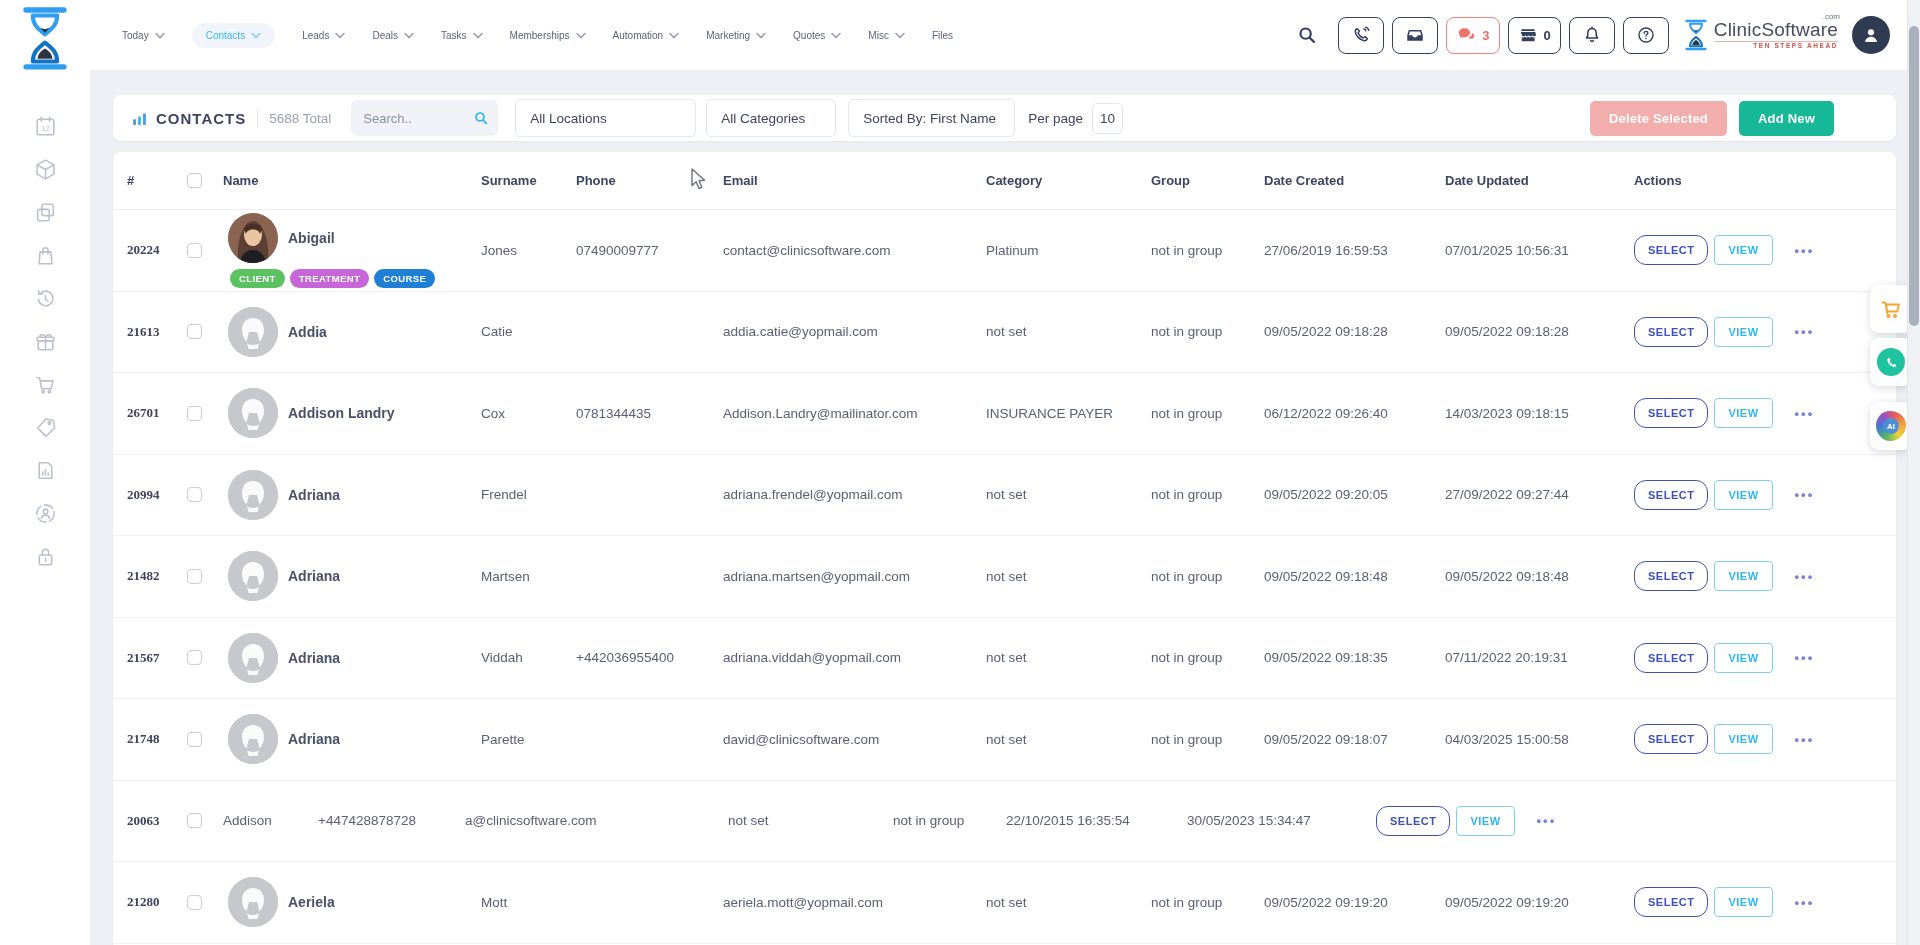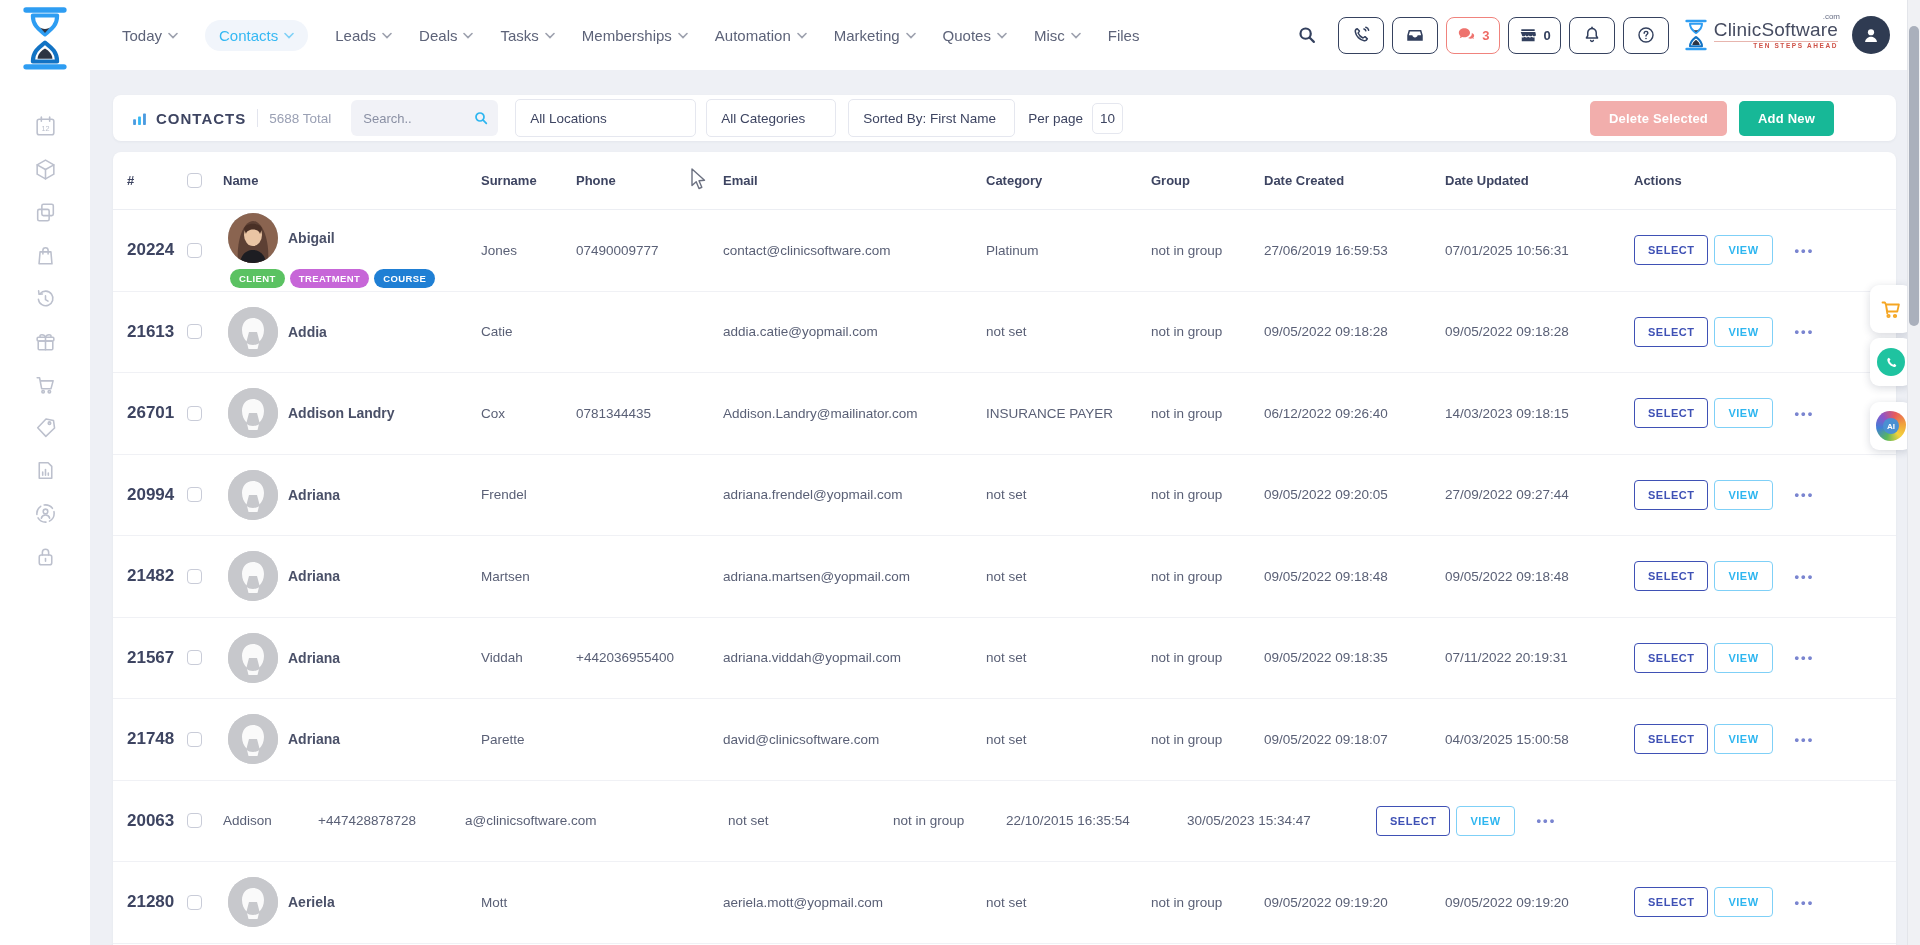--- a/index.html
+++ b/index.html
@@ -9,21 +9,21 @@
   
   .sidebar{position:absolute;left:0;top:0;width:90px;height:945px;background:#fff;z-index:5;}
   .side-logo{position:absolute;left:22px;top:6px;width:46px;height:54px;cursor:pointer;}
   .side-icons{position:absolute;left:0;top:114px;width:90px;display:flex;flex-direction:column;align-items:center;gap:18px;}
   .side-icon{width:25px;height:25px;color:#bcc0cd;cursor:pointer;}
   .side-icon svg{width:100%;height:100%;}
 
   
   .topbar{position:absolute;left:90px;top:0;width:1830px;height:70px;background:#fff;display:flex;align-items:center;padding-left:32px;z-index:4;}
   .nav{display:flex;align-items:center;gap:27px;}
-  .nav-item{display:flex;align-items:center;gap:6px;font-size:15px;color:#5d6379;font-weight:500;cursor:pointer;white-space:nowrap;}
+  .nav-item{display:flex;align-items:center;gap:6px;font-size:10px;color:#5d6379;font-weight:500;cursor:pointer;white-space:nowrap;}
   .nav-item .chev{width:10px;height:7px;opacity:.6;}
   .nav-item.active{color:#35b8f3;background:#f1f5fb;border-radius:17px;padding:7px 14px;}
   .top-actions{margin-left:auto;display:flex;align-items:center;padding-right:30px;}
   .search-top{width:22px;height:22px;color:#33405e;margin-right:12px;cursor:pointer;}
   .icon-btn{height:37px;min-width:46px;border:1.6px solid #36425f;border-radius:8px;display:flex;align-items:center;justify-content:center;gap:6px;margin-left:8px;cursor:pointer;background:#fff;padding:0 9px;}
   .icon-btn svg{width:20px;height:20px;}
   .icon-btn.alert{border-color:#f0837d;}
   .badge-num{font-size:13px;font-weight:700;}
   .icon-btn.alert .badge-num{color:#ee6a64;}
   .icon-btn .navy{color:#33405e;}
@@ -66,30 +66,30 @@
   .c-name{width:258px;flex:none;}
   .c-sur{width:95px;flex:none;}
   .c-ph{width:147px;flex:none;}
   .c-em{width:263px;flex:none;}
   .c-cat{width:165px;flex:none;}
   .c-grp{width:113px;flex:none;}
   .c-cre{width:181px;flex:none;}
   .c-upd{width:181px;flex:none;}
   .c-act{flex:1;padding-left:8px;display:flex;align-items:center;}
   .td{font-size:13.5px;color:#5a6076;}
-  .td.id{font-size:17px;font-weight:700;color:#3d4461;}
+  .td.id{font-size:13px;font-weight:700;color:#3d4461;font-family:Liberation Serif, serif;}
   .ckbox{width:15px;height:15px;border:1.5px solid #c9ccd8;border-radius:4px;background:#fff;cursor:pointer;}
   .cell-name{display:flex;flex-direction:column;justify-content:center;}
   .avline{display:flex;align-items:center;}
   .av{width:50px;height:50px;border-radius:50%;margin-left:5px;flex:none;overflow:hidden;position:relative;background:#c7c8cc;}
   .av svg{width:100%;height:100%;display:block;}
   .nm{margin-left:10px;font-size:14px;font-weight:600;color:#4a5068;}
   .tagline{display:flex;gap:5px;margin:6px 0 0 7px;}
   .tag{color:#fff;font-size:9.5px;font-weight:700;letter-spacing:.4px;border-radius:10px;padding:4px 9px;white-space:nowrap;}
-  .btn-sel{border:1.5px solid #3f51b5;color:#3f51b5;background:#fff;border-radius:4px;font-size:11px;font-weight:700;letter-spacing:.5px;padding:8px 13px;cursor:pointer;font-family:inherit;}
+  .btn-sel{border:1.5px solid #3f51b5;color:#3f51b5;background:#fff;border-radius:12px;font-size:11px;font-weight:700;letter-spacing:.5px;padding:8px 13px;cursor:pointer;font-family:inherit;}
   .btn-view{border:1.5px solid #7fd0f7;color:#2eb6f0;background:#fff;border-radius:4px;font-size:11px;font-weight:700;letter-spacing:.5px;padding:8px 13px;margin-left:6px;cursor:pointer;font-family:inherit;}
   .more{margin-left:22px;color:#7a85d0;font-size:13px;font-weight:700;letter-spacing:2px;cursor:pointer;}
 
   
   .fwidget{position:absolute;left:1870px;width:42px;height:48px;background:#fff;border-radius:9px;box-shadow:0 2px 8px rgba(40,50,80,.18);display:flex;align-items:center;justify-content:center;z-index:8;cursor:pointer;}
   .fw-cart{top:285px;}
   .fw-wa{top:338px;}
   .fw-ai{top:402px;}
   .fw-cart svg{width:24px;height:24px;color:#f5a623;}
   .wa-circle{width:28px;height:28px;border-radius:50%;background:#1fc3a0;display:flex;align-items:center;justify-content:center;}

